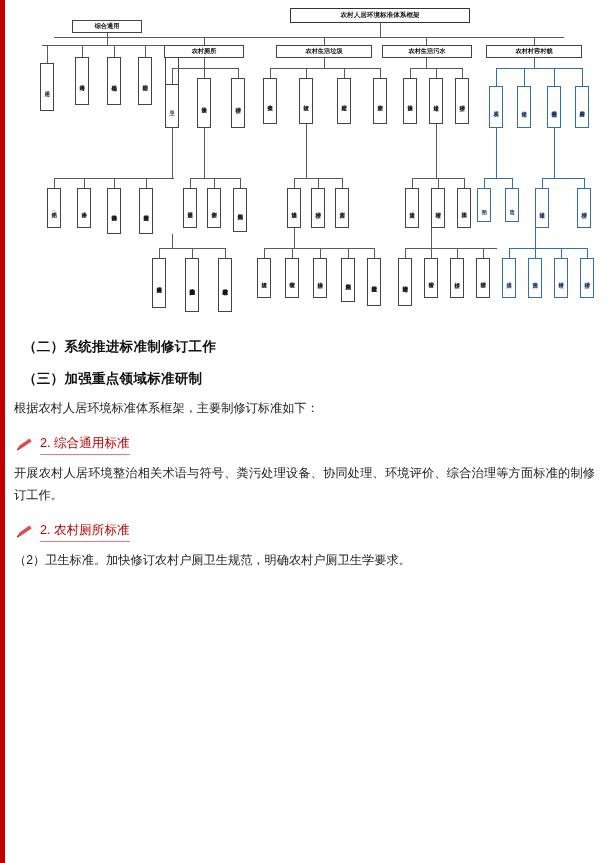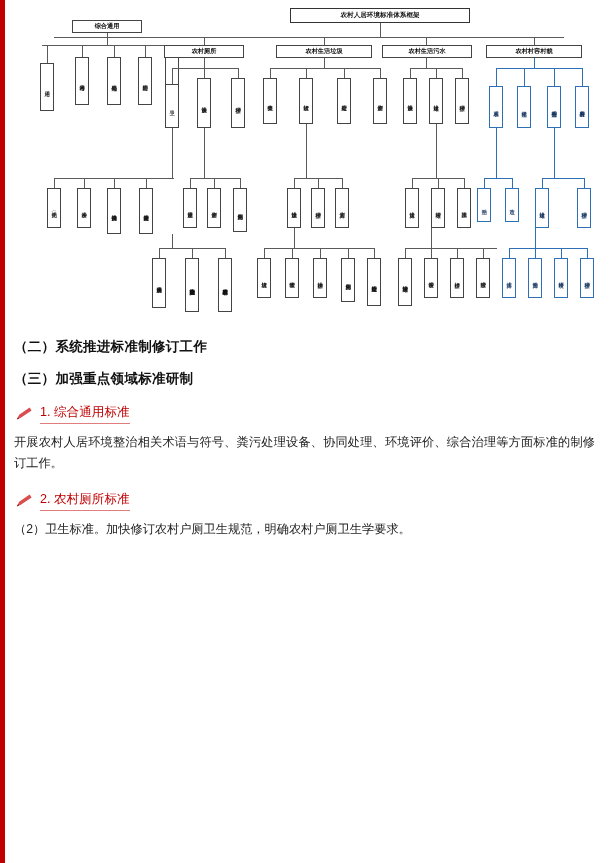--- a/index.html
+++ b/index.html
@@ -71,21 +71,21 @@
     background:#5a5a5a;
   }
   .ln.h{height:1px;}
   .ln.v{width:1px;}
   .ln.blue{background:#2f6fb5;}
 
   
   h2.sec{
     font-size:13.5px;
     font-weight:bold;
-    margin:14px 0 10px 0;
+    margin:14px 0 10px 9px;
     color:#111;
     letter-spacing:.3px;
   }
   p.body{
     font-size:12.2px;
     line-height:1.75;
     margin:0 0 12px 0;
     text-align:justify;
     color:#222;
   }
@@ -284,27 +284,28 @@
       <div class="node v blue" style="left:514px;top:252px;width:14px;height:40px;">整治方法</div>
       <div class="ln v blue" style="left:547px;top:242px;height:10px;"></div>
       <div class="node v blue" style="left:540px;top:252px;width:14px;height:40px;">环境评价</div>
       <div class="ln v blue" style="left:573px;top:242px;height:10px;"></div>
       <div class="node v blue" style="left:566px;top:252px;width:14px;height:40px;">管理维护</div>
     </div>
 
     <h2 class="sec">（二）系统推进标准制修订工作</h2>
 
     <h2 class="sec">（三）加强重点领域标准研制</h2>
+    <p class="body">根据农村人居环境标准体系框架，主要制修订标准如下：</p>
 
     <div class="subhead">
       <svg class="pen" viewBox="0 0 24 20">
         <path d="M3 17 L6 11 L19 2 L21.5 5.5 L8.5 14.5 Z" fill="#d94f4f"></path>
         <path d="M3 17 L6 15.6 L4.6 13.8 Z" fill="#8a1f1f"></path>
       </svg>
-      <span class="txt">1. 综合通用标准</span>
+      <span class="txt">2. 综合通用标准</span>
     </div>
     <p class="body">开展农村人居环境整治相关术语与符号、粪污处理设备、协同处理、环境评价、综合治理等方面标准的制修订工作。</p>
 
     <div class="subhead">
       <svg class="pen" viewBox="0 0 24 20">
         <path d="M3 17 L6 11 L19 2 L21.5 5.5 L8.5 14.5 Z" fill="#d94f4f"></path>
         <path d="M3 17 L6 15.6 L4.6 13.8 Z" fill="#8a1f1f"></path>
       </svg>
       <span class="txt">2. 农村厕所标准</span>
     </div>

